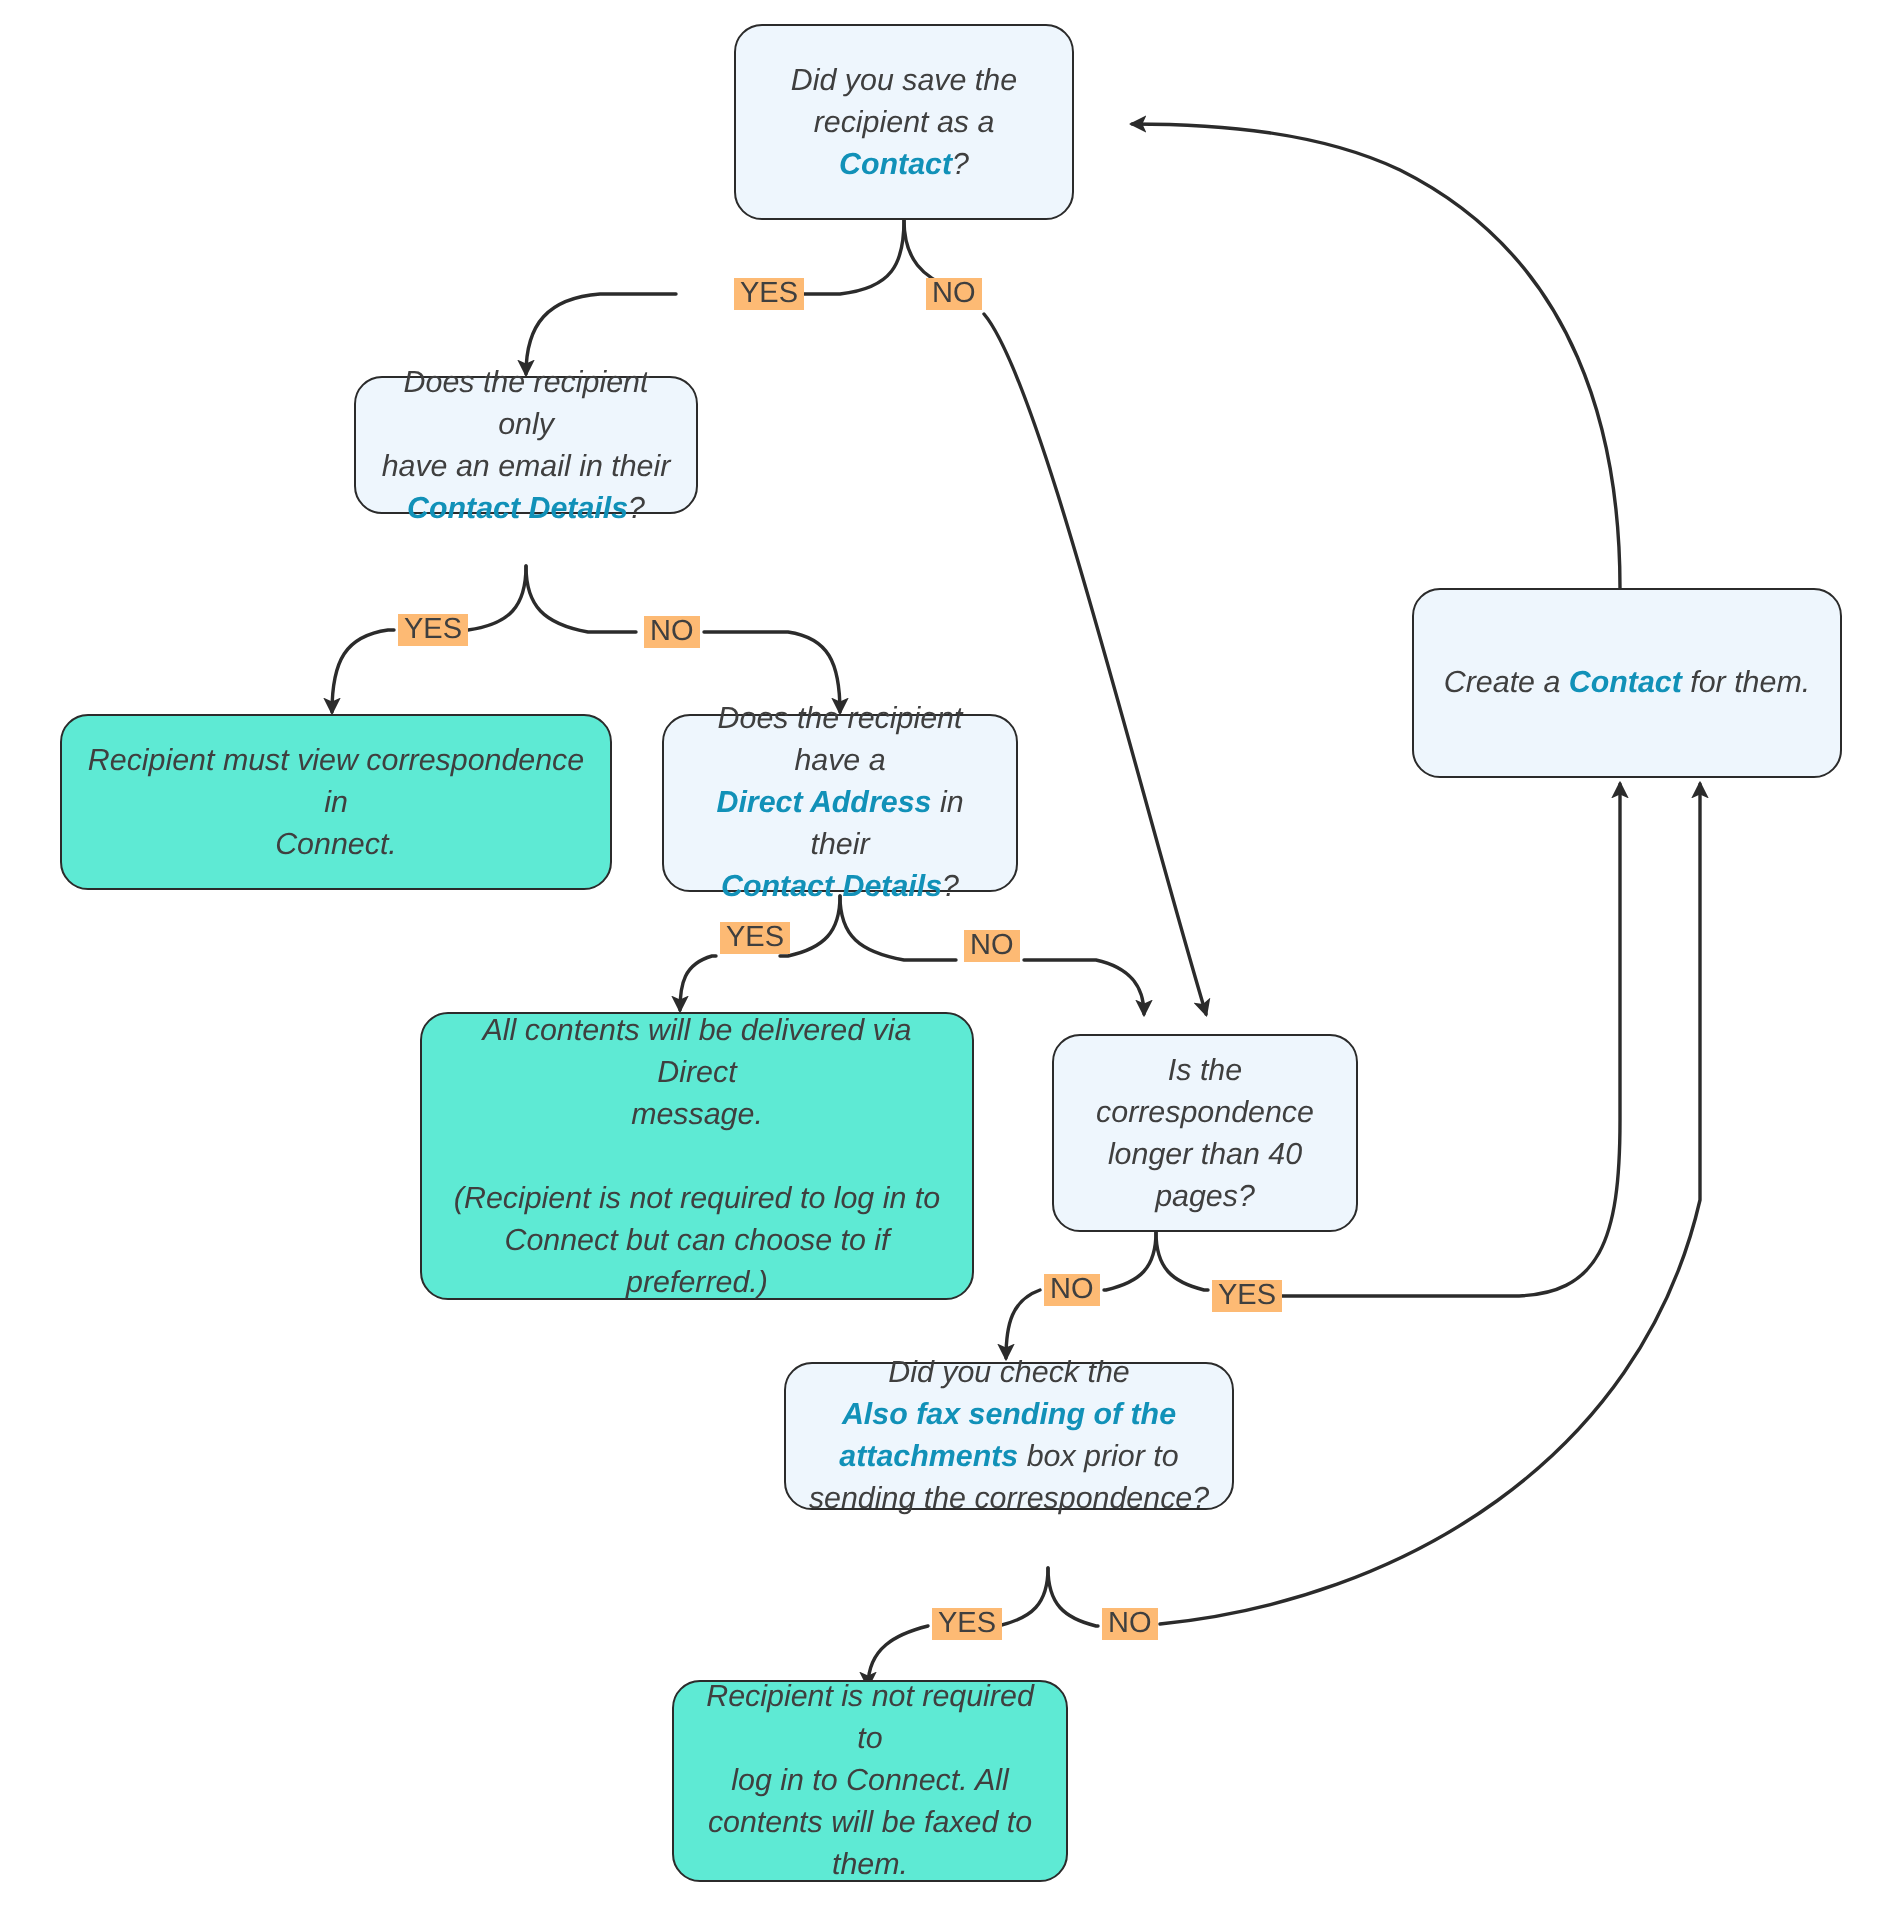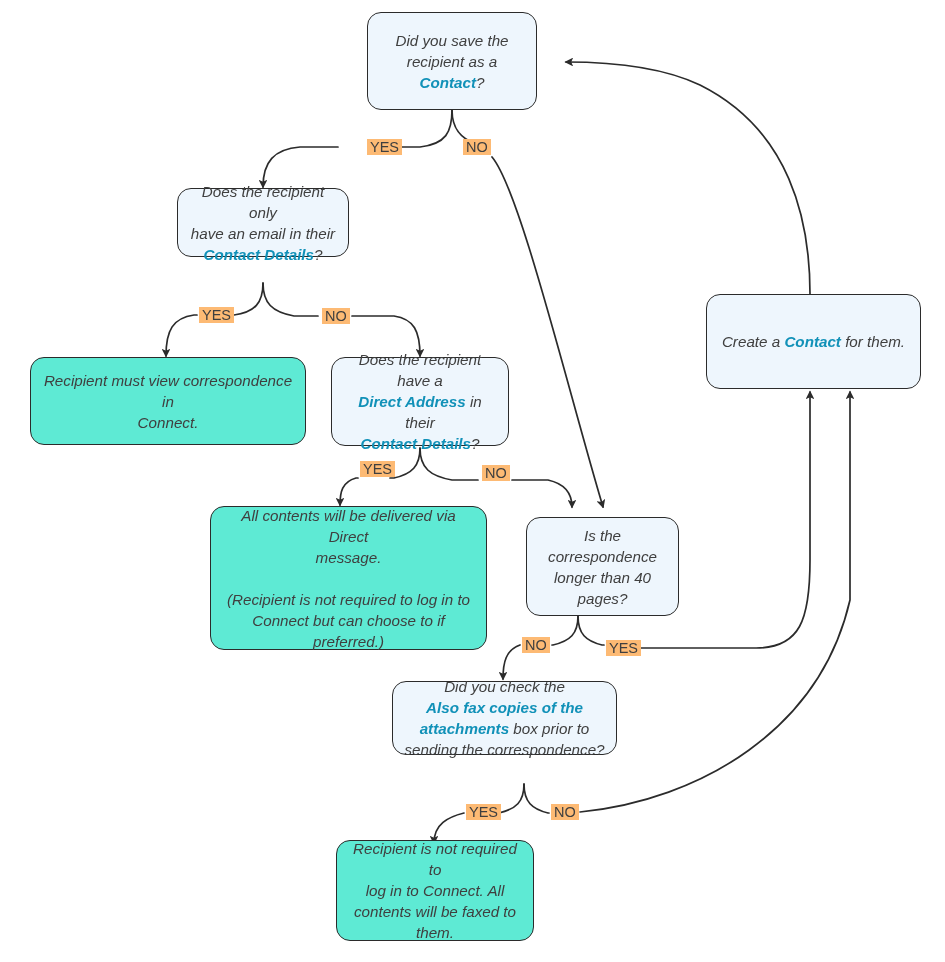--- a/index.html
+++ b/index.html
@@ -135,21 +135,21 @@
 
   <div class="node decision" style="left:495px; top:517px; width:153px; height:99px;margin-left:31px;">
     <span class="txt">Is the correspondence<br>longer than 40 pages?</span>
   </div>
 
   <div class="node decision" style="left:706px; top:294px; width:215px; height:95px;">
     <span class="txt">Create a <b class="hl">Contact</b> for them.</span>
   </div>
 
   <div class="node decision" style="left:392px; top:681px; width:225px; height:74px;">
-    <span class="txt">Did you check the<br><b class="hl">Also fax copies of the</b><br><b class="hl">attachments</b> box prior to<br>sending the correspondence?</span>
+    <span class="txt">Did you check the<br><b class="hl">Also fax sending of the</b><br><b class="hl">attachments</b> box prior to<br>sending the correspondence?</span>
   </div>
 
   <div class="node terminal" style="left:336px; top:840px; width:198px; height:101px;">
     <span class="txt">Recipient is not required to<br>log in to Connect. All<br>contents will be faxed to<br>them.</span>
   </div>
 
   <span class="edge-label" style="left:367px; top:139px;">YES</span>
   <span class="edge-label" style="left:463px; top:139px;">NO</span>
 
   <span class="edge-label" style="left:199px; top:307px;">YES</span>

